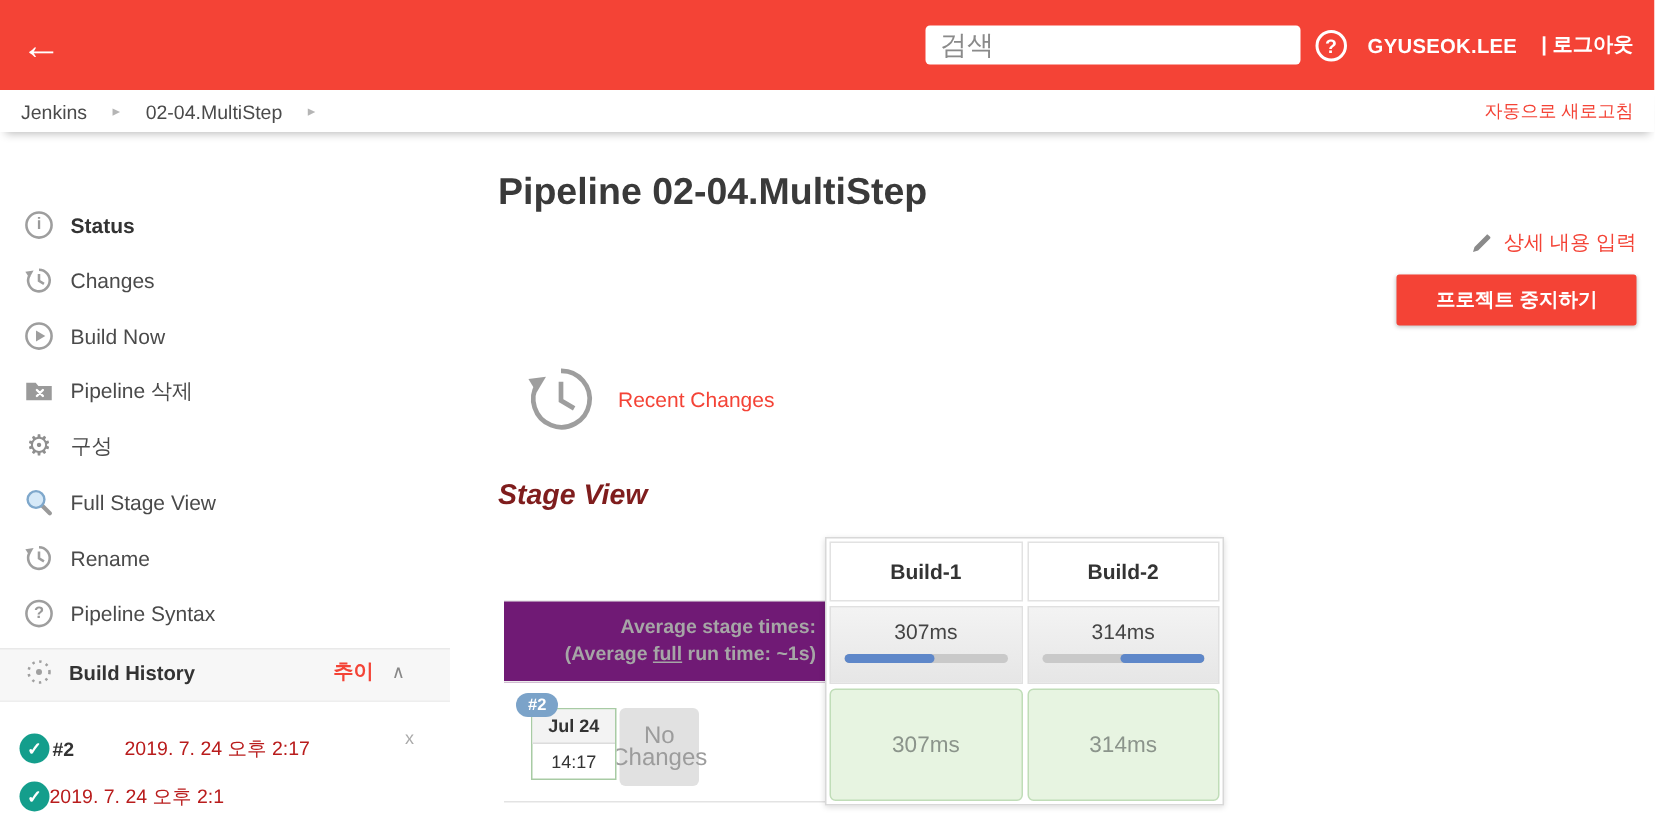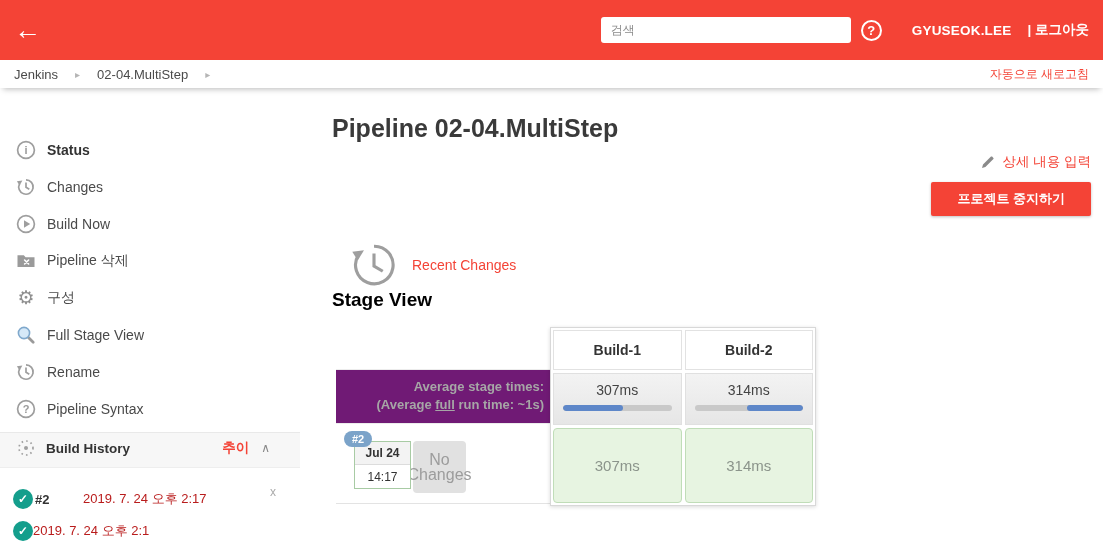--- a/index.html
+++ b/index.html
@@ -4,26 +4,26 @@
 <style>
   * { margin:0; padding:0; box-sizing:border-box; }
   html,body { width:1103px; height:548px; overflow:hidden; background:#fff;
               font-family:"Liberation Sans", sans-serif; }
 
   
   .topbar { height:60px; background:#f44336; display:flex; align-items:center; padding:0 14px; }
   .back-arrow { color:#fff; font-size:27px; line-height:1; cursor:pointer; font-weight:bold; }
   .top-right { margin-left:auto; display:flex; align-items:center; }
   .search-input { width:250px; height:26px; border:none; border-radius:3px; padding:0 10px;
-                  font-size:12px; color:#333; outline:none; font-family:Liberation Serif, serif; }
+                  font-size:18px; color:#333; outline:none; font-family:Liberation Serif, serif; }
   .search-input::placeholder { color:#8a8a8a; }
   .help-circle { width:21px; height:21px; border:2px solid #fff; border-radius:50%;
                  color:#fff; font-size:13px; font-weight:bold; display:flex; align-items:center;
                  justify-content:center; margin-left:10px; cursor:pointer; }
-  .username { color:#fff; font-size:13.5px; font-weight:bold; margin-left:30px; cursor:pointer; letter-spacing:.2px; }
+  .username { color:#fff; font-size:13.5px; font-weight:bold; margin-left:14px; cursor:pointer; letter-spacing:.2px; }
   .logout { color:#fff; font-size:13.5px; font-weight:bold; margin-left:16px; cursor:pointer; }
 
   
   .crumbbar { height:28px; background:#fff; display:flex; align-items:center; padding:0 14px;
               position:relative; z-index:5; box-shadow:0 4px 6px -3px rgba(0,0,0,.28); }
   .crumb-link { font-size:13px; color:#4a4a4a; cursor:pointer; }
   .crumb-sep { font-size:10px; color:#b5b5b5; margin:0 17px; }
   .auto-refresh { margin-left:auto; font-size:12px; color:#f44336; cursor:pointer; }
 
   
@@ -63,21 +63,21 @@
   
   .page-title { margin-top:26px; font-size:25px; font-weight:bold; color:#3a3a3a; }
   .right-align { text-align:right; }
   .edit-link { margin-top:10px; display:inline-flex; align-items:center; gap:6px;
                font-size:13.5px; color:#f44336; cursor:pointer; }
   .stop-btn { margin-top:8px; background:#f44336; color:#fff; border:none; border-radius:2px;
               font-size:13px; font-weight:bold; padding:8px 26px; cursor:pointer;
               box-shadow:0 1px 3px rgba(0,0,0,.25); font-family:inherit; }
   .recent { margin-top:25px; margin-left:18px; display:flex; align-items:center; gap:14px; }
   .recent-label { font-size:14px; color:#f44336; cursor:pointer; }
-  .stage-heading { font-size:19px; font-weight:bold; color:#000000; }
+  .stage-heading { margin-top:30px; font-size:19px; font-weight:bold; color:#7f1d1d;font-style:italic; }
 
   
   .stage-table { margin-top:16px; margin-left:4px; position:relative; width:482px; height:180px; }
   .left-col { position:absolute; left:0; top:0; width:214px; height:100%; }
   .avg-band { position:absolute; left:0; top:42px; width:214px; height:55px; background:#701a75;
               border-top:1px solid #ececec; border-bottom:1px solid #ececec;
               text-align:right; padding:8px 6px 0 0; }
   .avg-line { font-size:13px; font-weight:bold; color:#a6a6a6; line-height:18px; }
   .avg-underline { text-decoration:underline; }
   .build-band { position:absolute; left:0; top:97px; width:214px; height:80px;

